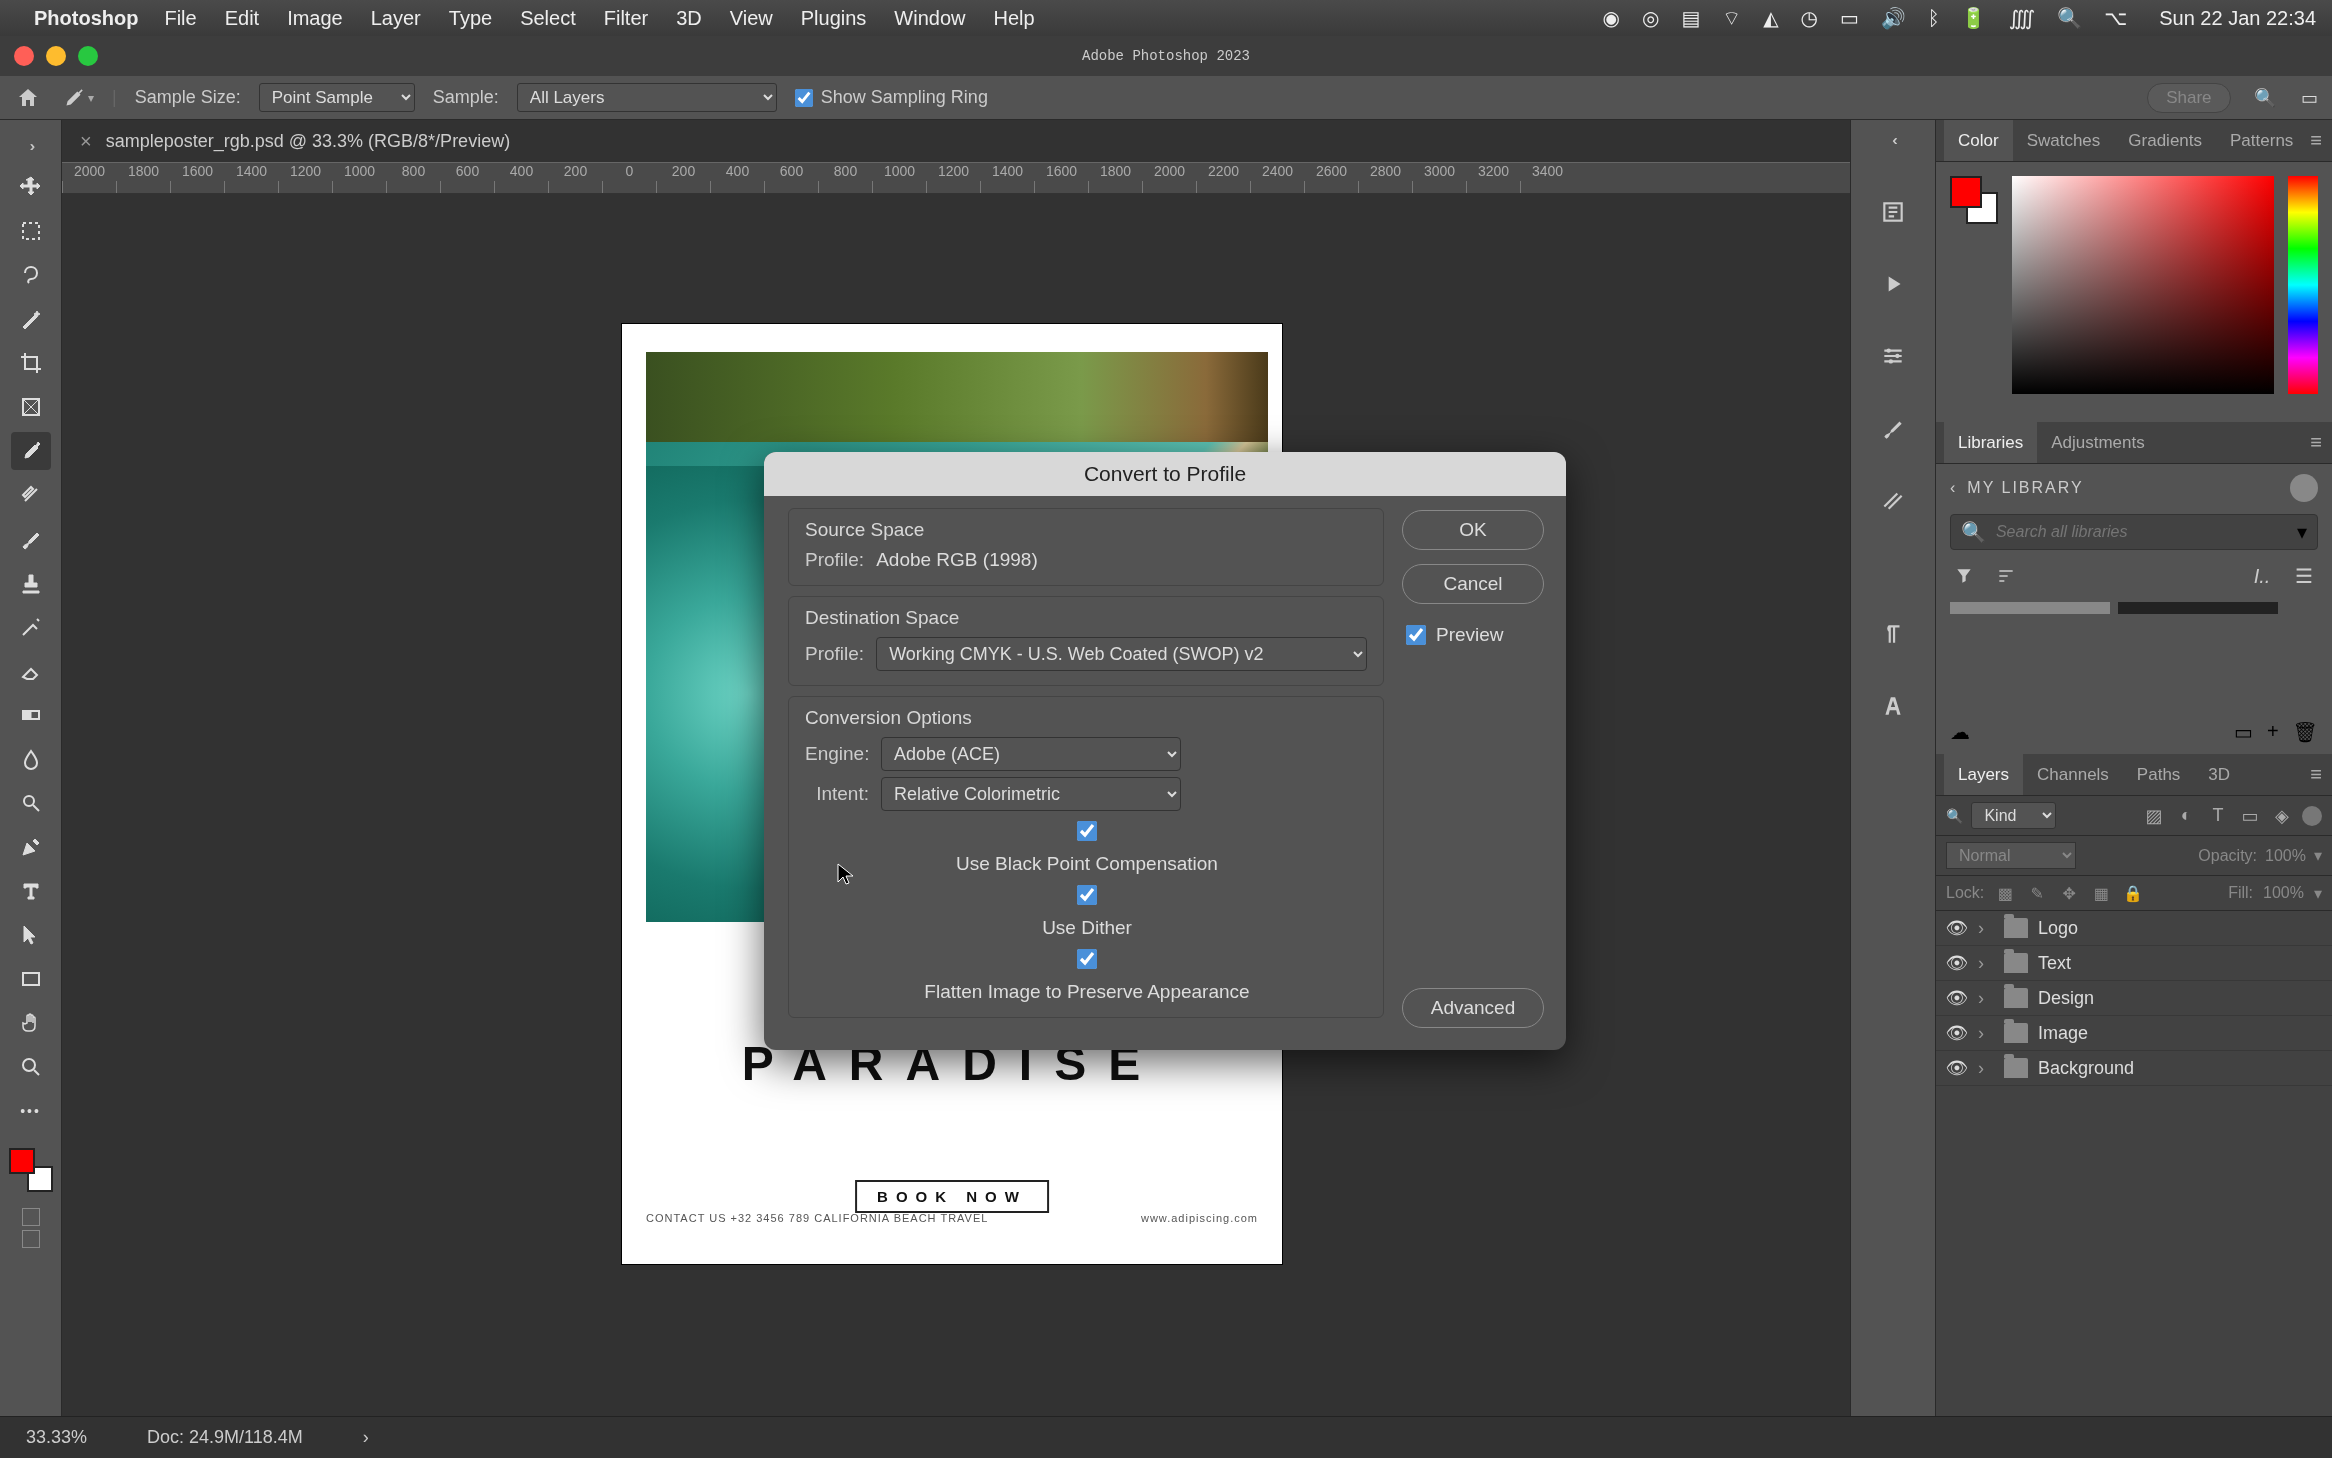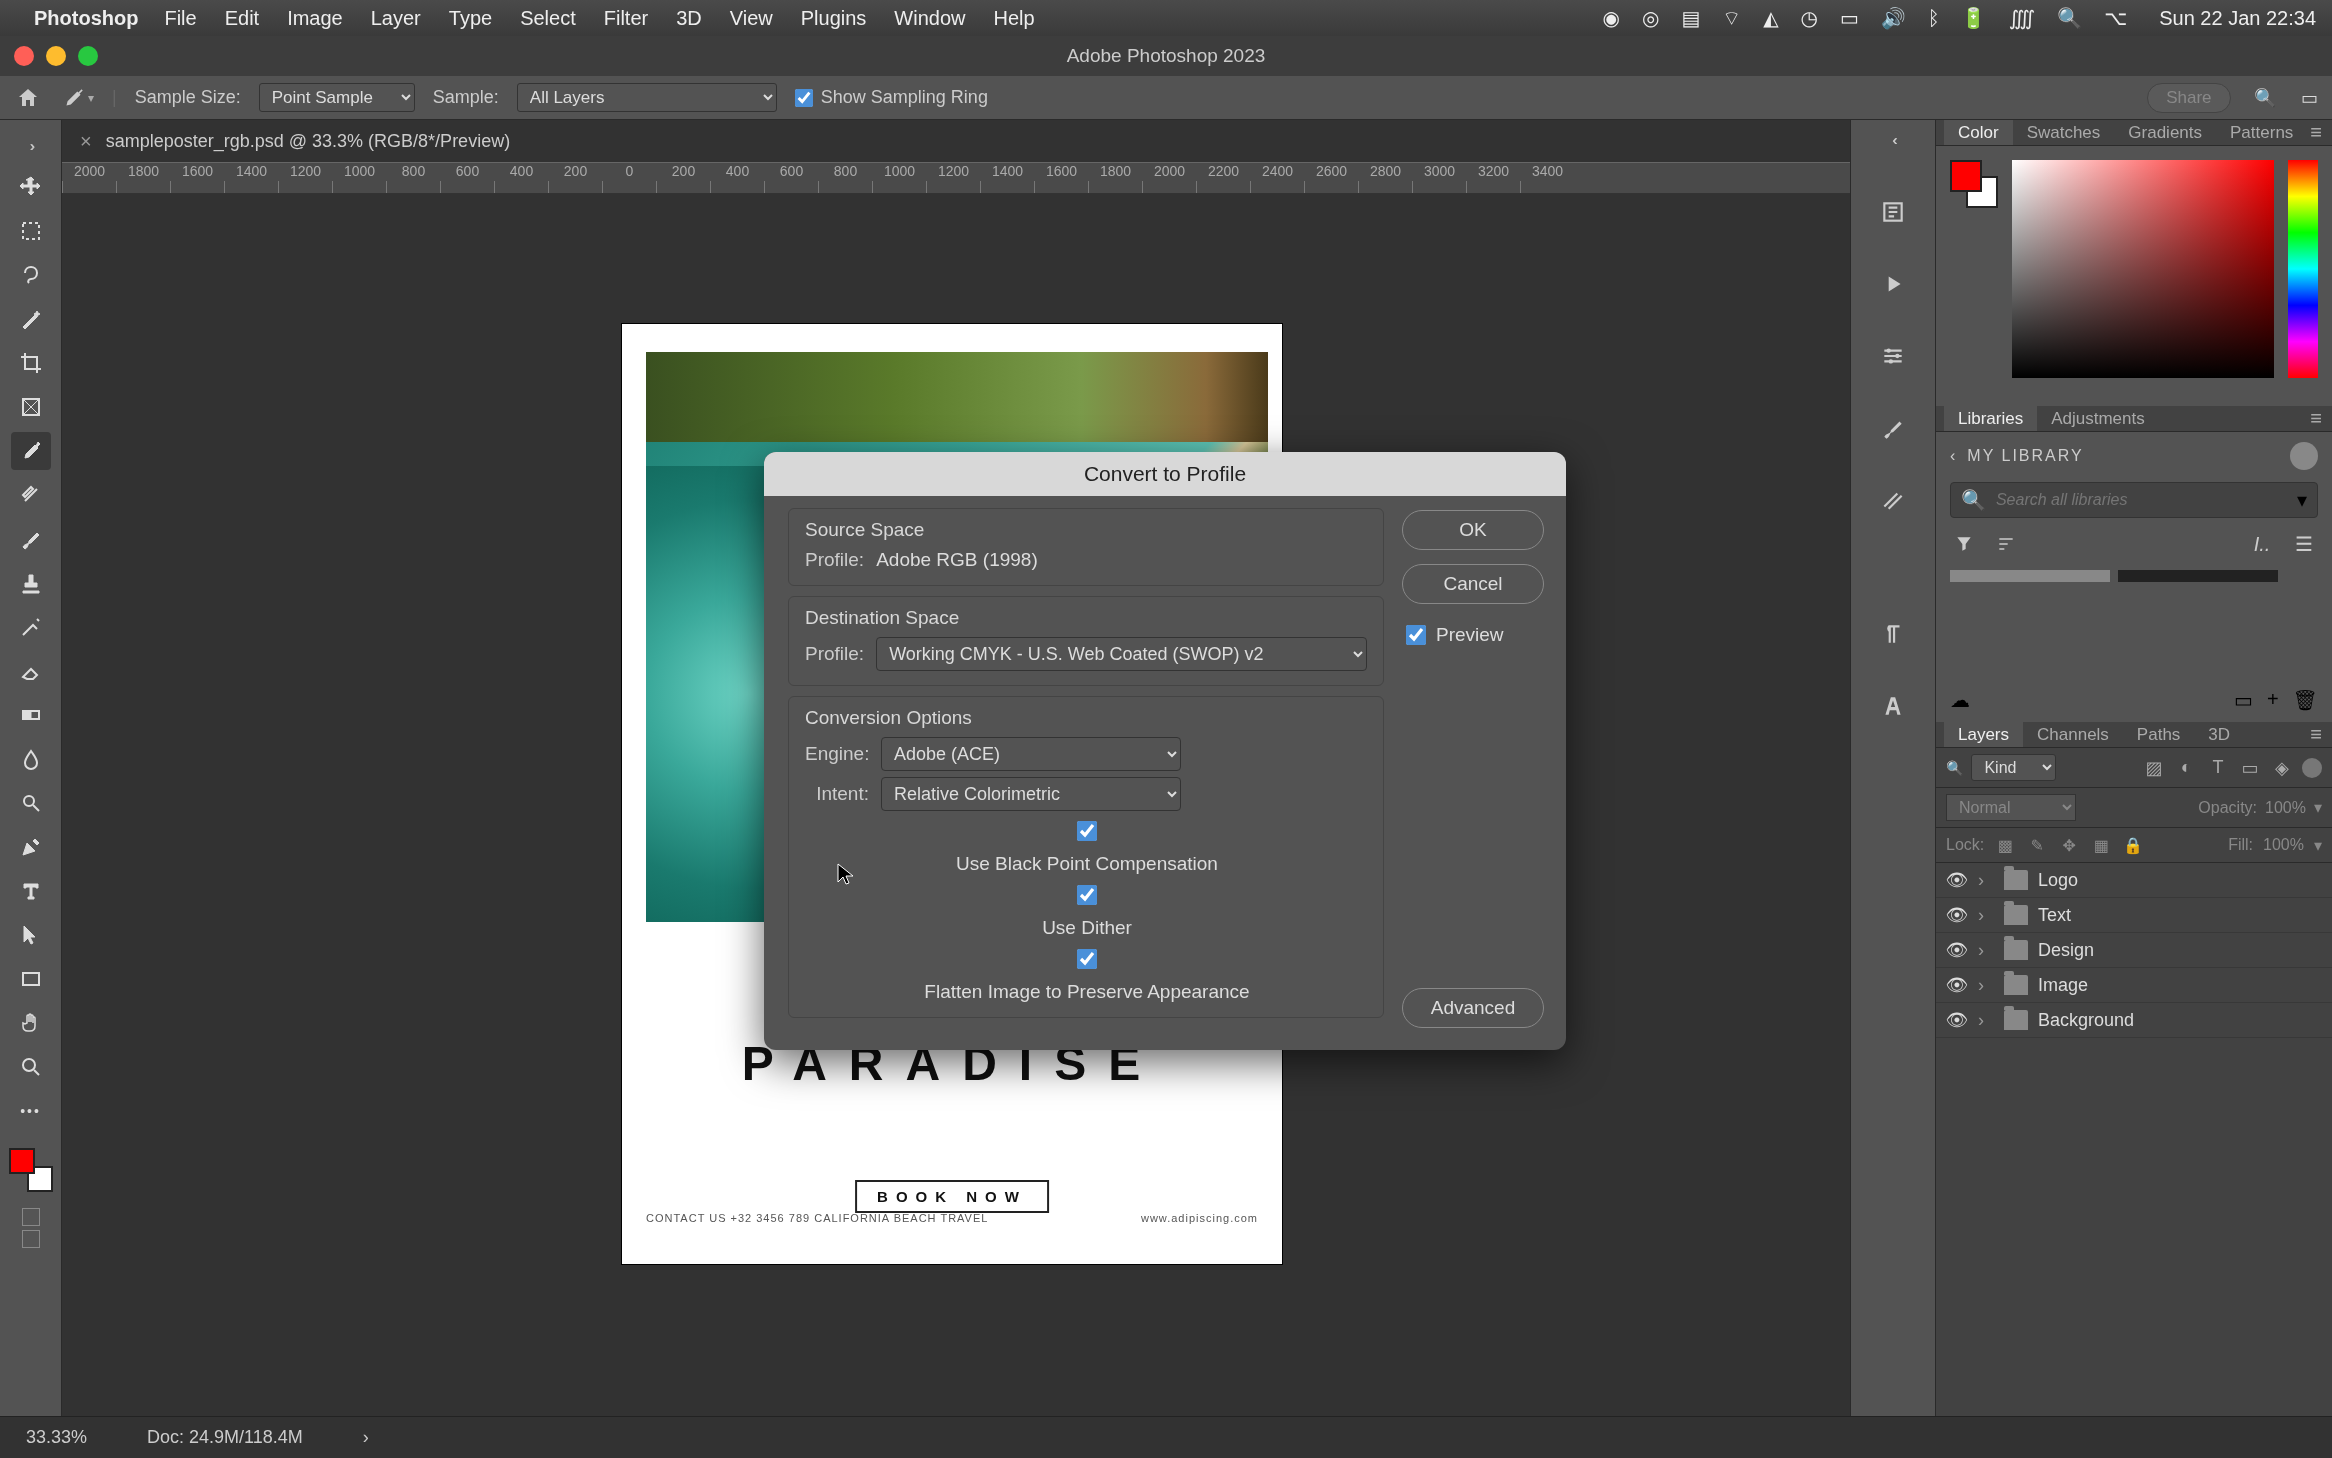--- a/index.html
+++ b/index.html
@@ -13,21 +13,21 @@
 .mac-menubar .right-icons { margin-left: auto; display: flex; align-items: center; gap: 22px; }
 .mac-menubar .datetime { margin-left: 10px; }
 
 
 .window-titlebar { position: absolute; top: 36px; left: 0; right: 0; height: 40px; background: #3d3d3d; display: flex; align-items: center; padding: 0 14px; }
 .traffic-lights { display: flex; gap: 12px; }
 .traffic-light { width: 20px; height: 20px; border-radius: 50%; }
 .tl-red { background: #ff5f57; }
 .tl-yellow { background: #febc2e; }
 .tl-green { background: #28c840; }
-.window-title { position: absolute; left: 50%; transform: translateX(-50%); color: #ccc; font-size: 19px; }
+.window-title { position: absolute; left: 50%; transform: translateX(-50%); color: #ccc; font-size: 14px; font-family: Liberation Mono, monospace; }
 
 
 .options-bar { position: absolute; top: 76px; left: 0; right: 0; height: 44px; background: #535353; display: flex; align-items: center; padding: 0 14px; color: #ddd; font-size: 18px; gap: 18px; border-bottom: 1px solid #2a2a2a; }
 .options-bar .home-icon { width: 28px; height: 28px; display: flex; align-items: center; justify-content: center; }
 .options-bar .tool-icon { width: 34px; height: 28px; display: flex; align-items: center; }
 .options-bar label { color: #ccc; }
 .options-bar select { background: #535353; border: 1px solid #333; color: #ddd; padding: 3px 24px 3px 8px; font-size: 17px; border-radius: 3px; }
 .options-bar .checkbox-wrap { display: flex; align-items: center; gap: 8px; }
 .options-bar input[type=checkbox] { width: 18px; height: 18px; accent-color: #4a90d9; }
 .options-bar .right-group { margin-left: auto; display: flex; align-items: center; gap: 24px; }
@@ -86,21 +86,21 @@
 
 .cursor { position: absolute; left: 836px; top: 862px; width: 20px; height: 26px; pointer-events: none; z-index: 999; }
 
 
 .panel-strip { position: absolute; top: 120px; right: 396px; width: 86px; bottom: 42px; background: #535353; border-left: 1px solid #2a2a2a; border-right: 1px solid #2a2a2a; display: flex; flex-direction: column; align-items: center; padding-top: 12px; gap: 32px; }
 .panel-strip .collapse-arrows { color: #ccc; font-size: 14px; letter-spacing: -4px; margin-bottom: 12px; }
 .strip-icon { width: 40px; height: 40px; display: flex; align-items: center; justify-content: center; color: #ccc; }
 
 
 .right-panels { position: absolute; top: 120px; right: 0; width: 396px; bottom: 42px; background: #535353; display: flex; flex-direction: column; }
-.panel-tabs { display: flex; background: #424242; border-bottom: 1px solid #2a2a2a; height: 26px; align-items: center; padding-left: 8px; }
+.panel-tabs { display: flex; background: #424242; border-bottom: 1px solid #2a2a2a; height: 42px; align-items: center; padding-left: 8px; }
 .panel-tab { padding: 0 14px; height: 100%; display: flex; align-items: center; color: #aaa; font-size: 17px; }
 .panel-tab.active { background: #535353; color: #eee; }
 .panel-tabs .panel-menu { margin-left: auto; margin-right: 10px; color: #aaa; }
 
 .color-panel-body { height: 260px; background: #535353; display: flex; padding: 14px; gap: 14px; }
 .color-swatch-pair { width: 48px; height: 48px; position: relative; }
 .color-swatch-pair .fg { position: absolute; width: 32px; height: 32px; background: #ff0000; border: 2px solid #222; left: 0; top: 0; z-index: 2; }
 .color-swatch-pair .bg { position: absolute; width: 32px; height: 32px; background: #fff; border: 2px solid #222; right: 0; bottom: 0; }
 .color-field { flex: 1; height: 218px; background: linear-gradient(to right, #fff, #ff0000); position: relative; }
 .color-field::after { content: ''; position: absolute; inset: 0; background: linear-gradient(to bottom, transparent, #000); }

